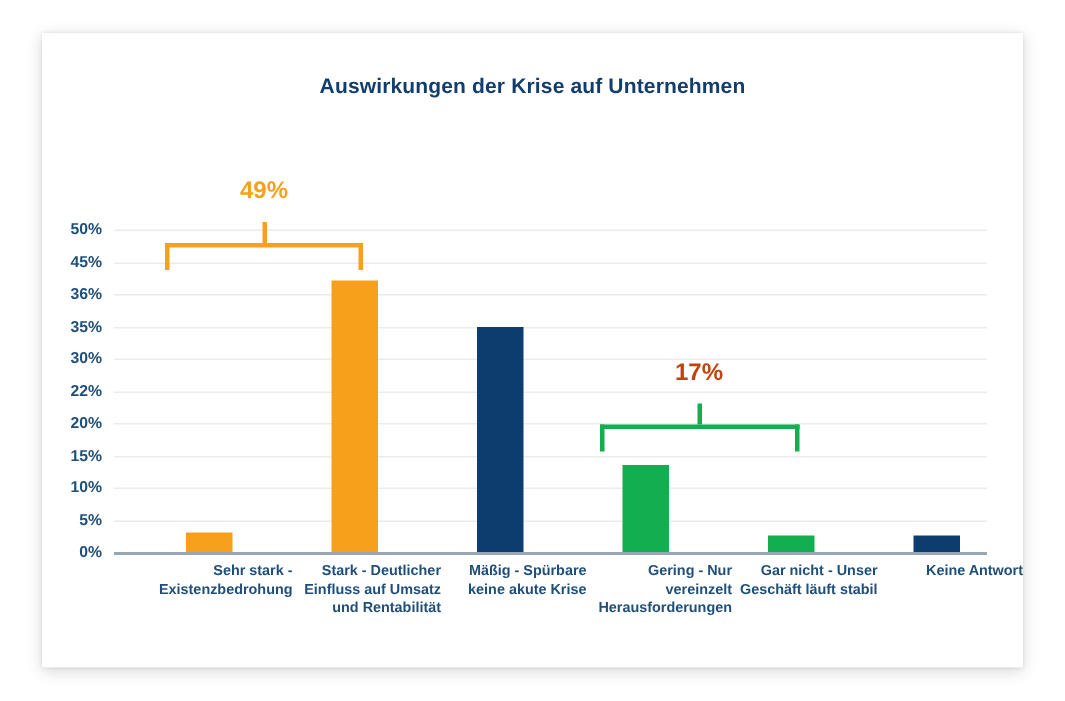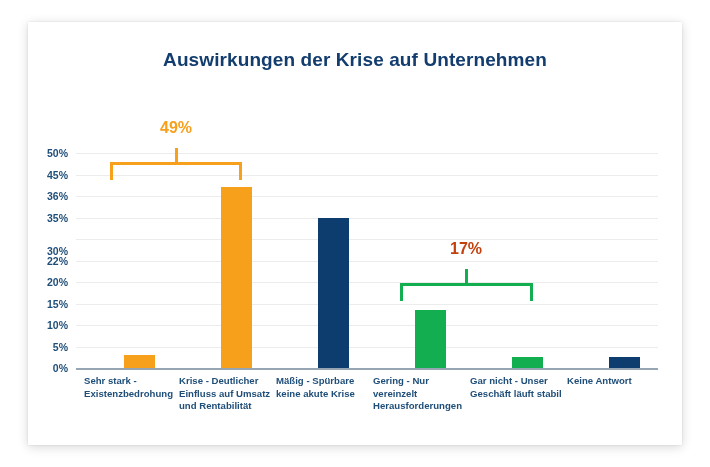--- a/index.html
+++ b/index.html
@@ -31,21 +31,21 @@
     background: #ffffff;
     box-shadow: 0 2px 10px rgba(0,0,0,0.16), 0 0 2px rgba(0,0,0,0.10);
   }
 
   .chart-title {
     position: absolute;
     left: 0;
     top: 27px;
     width: 654px;
     text-align: center;
-    font-size: 19px;
+    font-size: 14px;
     font-weight: bold;
     color: #123D6E;
     letter-spacing: 0.1px;
   }
 
   
   .plot {
     position: absolute;
     left: 48px;
     top: 131px;
@@ -85,21 +85,21 @@
     position: absolute;
     bottom: 0;
   }
 
   .xlabel {
     position: absolute;
     top: 222px;
     font-size: 9.6px;
     font-weight: bold;
     color: #1F4E79;
-    text-align: left;
+    text-align: right;
     line-height: 12.5px;
   }
 
   
   .bracket {
     position: absolute;
   }
   .bracket .bar-top {
     position: absolute;
     top: 0;
@@ -182,21 +182,21 @@
       <div>
         <div class="gridline" style="top:0px"></div>
         <div class="ytick" style="top:0px">50%</div>
         <div class="gridline" style="top:21.5px"></div>
         <div class="ytick" style="top:21.5px">45%</div>
         <div class="gridline" style="top:43px"></div>
         <div class="ytick" style="top:43px">36%</div>
         <div class="gridline" style="top:64.5px"></div>
         <div class="ytick" style="top:64.5px">35%</div>
         <div class="gridline" style="top:86px"></div>
-        <div class="ytick" style="top:98px">30%</div>
+        <div class="ytick" style="top:86px">30%</div>
         <div class="gridline" style="top:107.5px"></div>
         <div class="ytick" style="top:107.5px">22%</div>
         <div class="gridline" style="top:129px"></div>
         <div class="ytick" style="top:129px">20%</div>
         <div class="gridline" style="top:150.5px"></div>
         <div class="ytick" style="top:150.5px">15%</div>
         <div class="gridline" style="top:172px"></div>
         <div class="ytick" style="top:172px">10%</div>
         <div class="gridline" style="top:193.5px"></div>
         <div class="ytick" style="top:193.5px">5%</div>
@@ -210,21 +210,21 @@
       <div class="bar" style="left:242px; width:31px; height:150.5px; background:#0D3D6E;"></div>
       <div class="bar" style="left:339px; width:31px; height:58.1px; background:#12AE4F;"></div>
       <div class="bar" style="left:436px; width:31px; height:10.8px; background:#12AE4F;"></div>
       <div class="bar" style="left:533px; width:31px; height:10.8px; background:#0D3D6E;"></div>
 
       <div class="xlabel" style="left:8px; width:111px;">
         <div>Sehr stark -</div>
         <div>Existenzbedrohung</div>
       </div>
       <div class="xlabel" style="left:103px; width:115px;">
-        <div>Krise - Deutlicher</div>
+        <div>Stark - Deutlicher</div>
         <div>Einfluss auf Umsatz</div>
         <div>und Rentabilität</div>
       </div>
       <div class="xlabel" style="left:200px; width:115px;">
         <div>Mäßig - Spürbare</div>
         <div>keine akute Krise</div>
       </div>
       <div class="xlabel" style="left:297px; width:115px;">
         <div>Gering - Nur</div>
         <div>vereinzelt</div>

